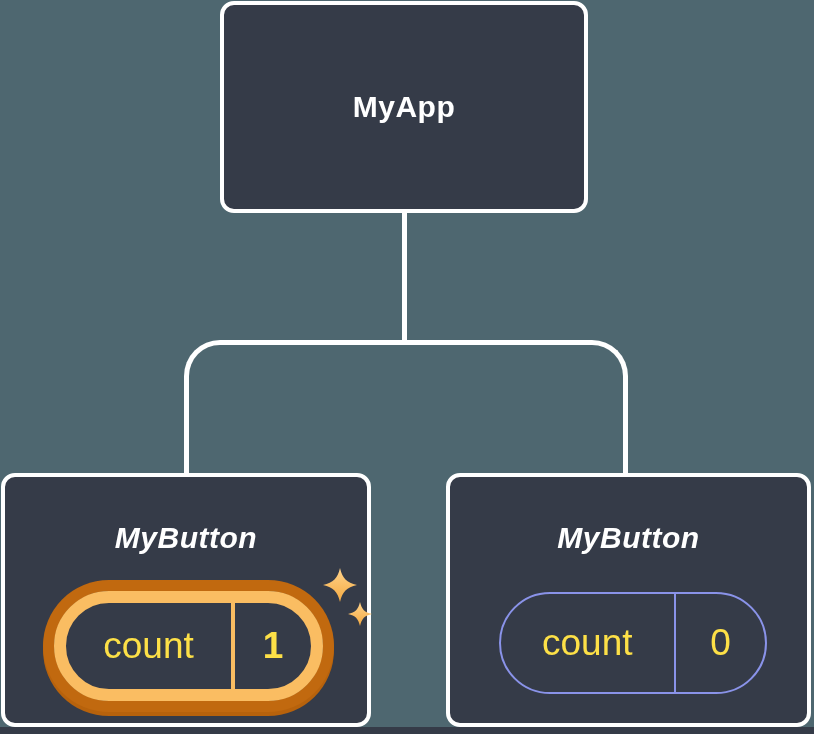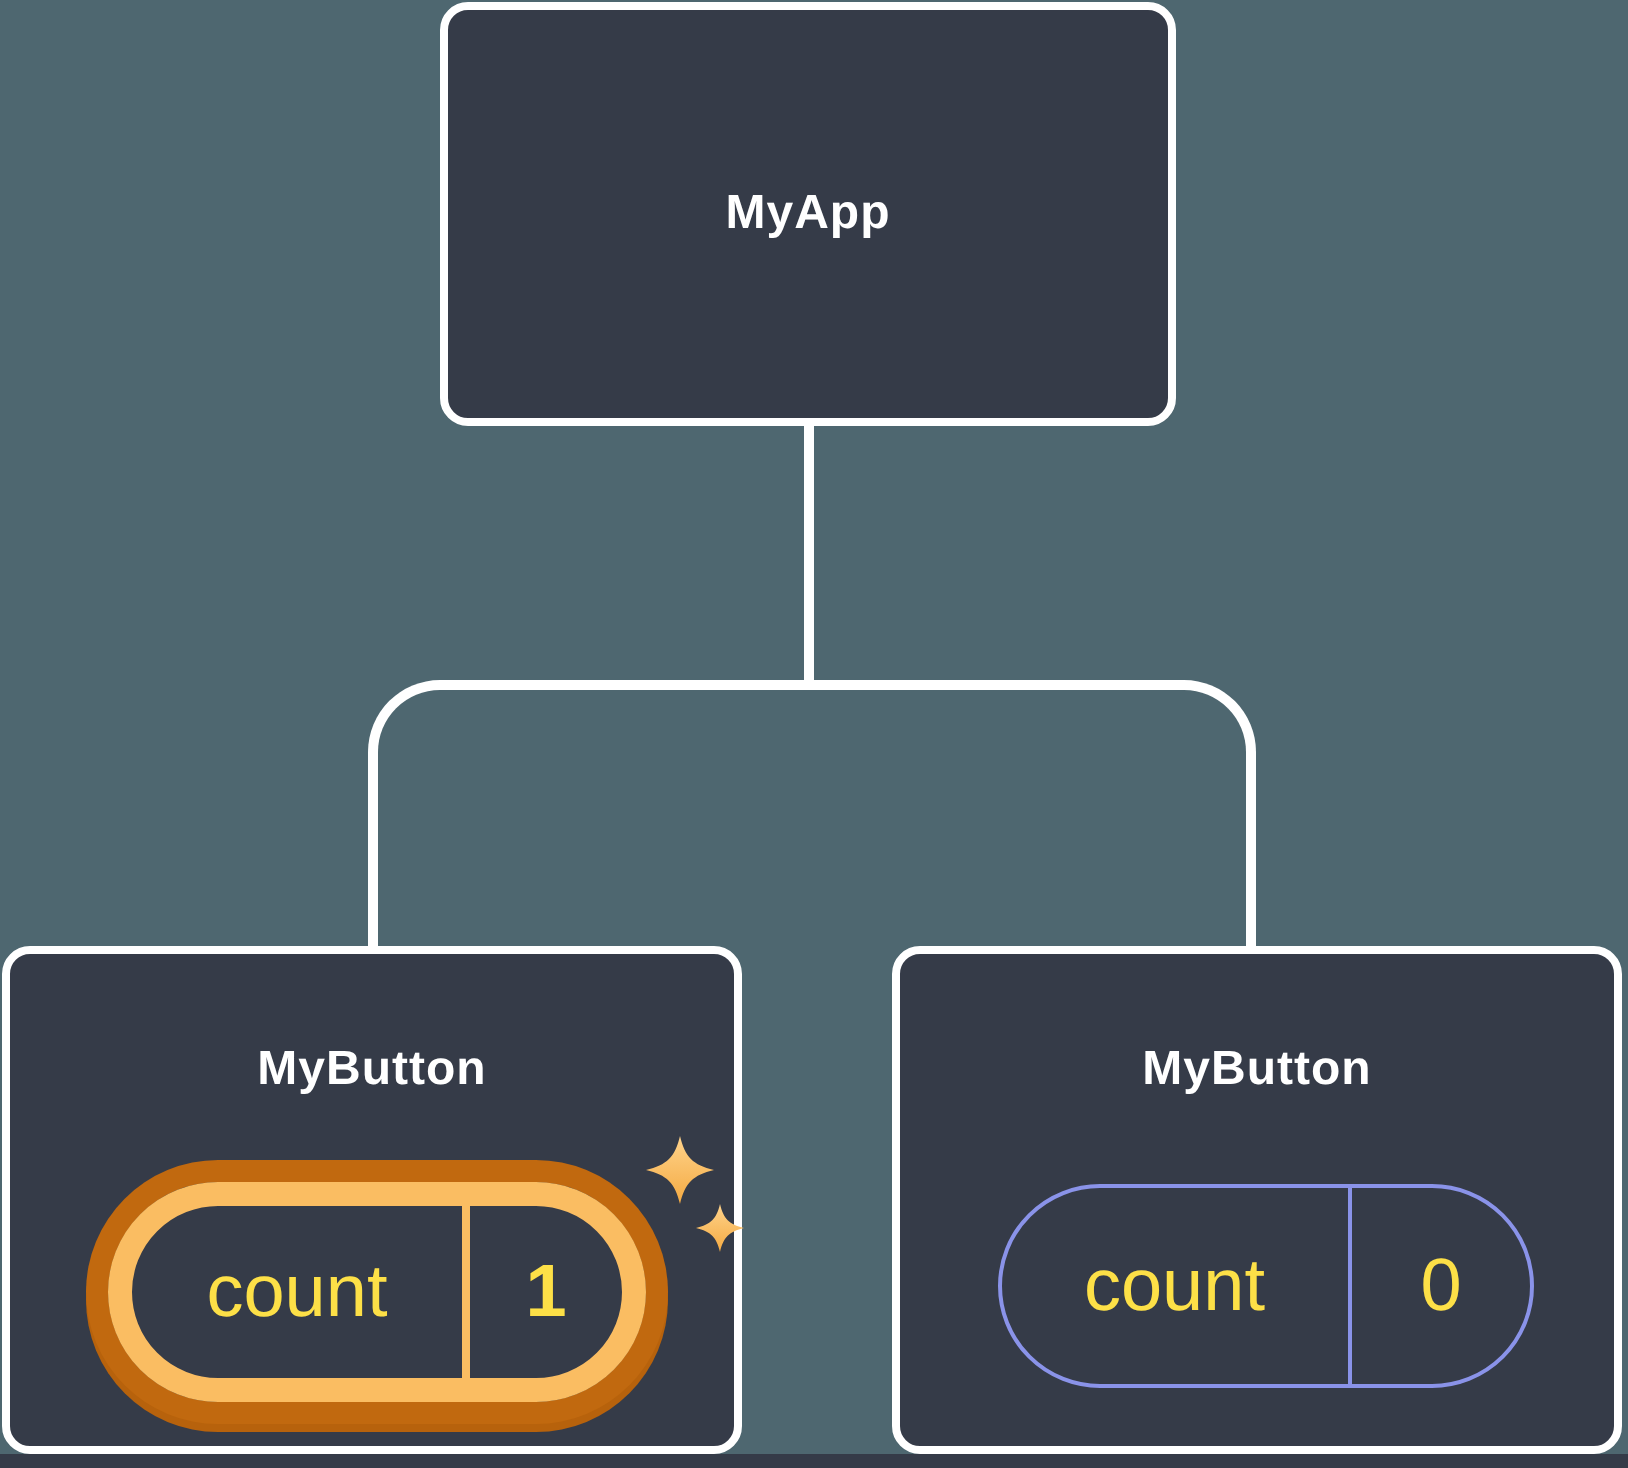--- a/index.html
+++ b/index.html
@@ -12,33 +12,33 @@
   }
   .node{
     position:absolute;
     background:#353B48;
     border:4px solid #FFFFFF;
     border-radius:14px;
     box-sizing:border-box;
   }
   .node-label{
     color:#FFFFFF;
-    font-size:24px;
+    font-size:30px;
     font-weight:600;
     letter-spacing:0.5px;
     text-align:center;
   }
   #node-root{
     left:220px;top:1px;width:368px;height:212px;
     display:flex;align-items:center;justify-content:center;
   }
   #node-child-0{left:1px;top:473px;width:370px;height:254px;}
   #node-child-1{left:446px;top:473px;width:365px;height:254px;}
   .child-title{
-    position:absolute;left:0;right:0;top:44px;
+    position:absolute;left:0;right:0;top:44px;font-style:italic;
   }
   
   .stem{
     position:absolute;
     left:402px;top:211px;width:5px;height:134px;
     background:#FFFFFF;
   }
   .bracket{
     position:absolute;
     left:184px;top:340px;width:444px;height:133px;

